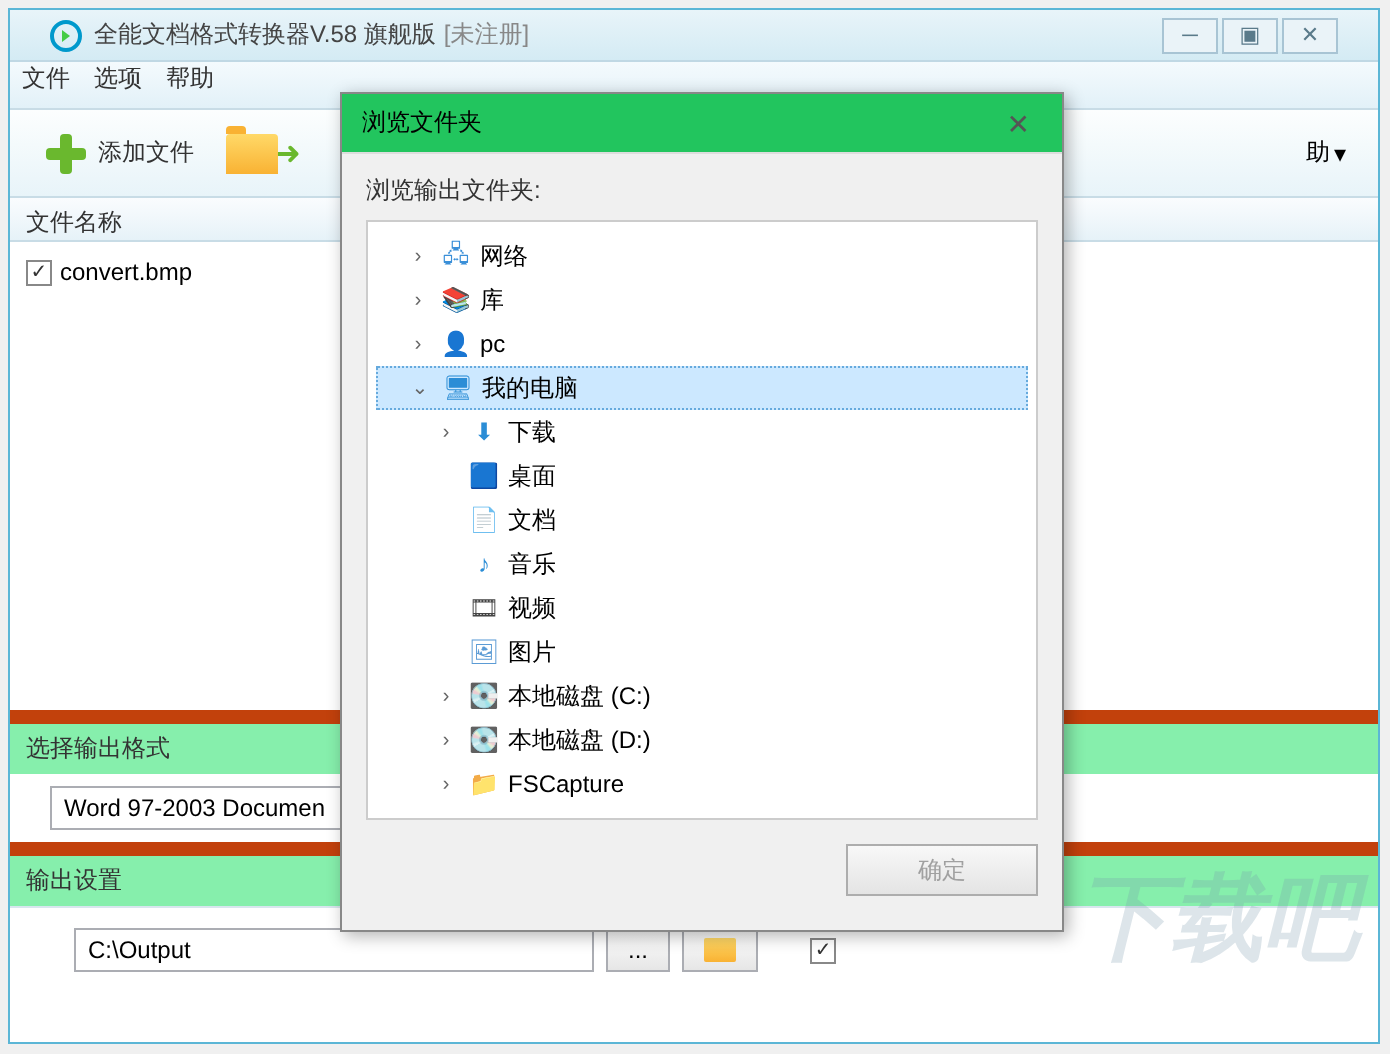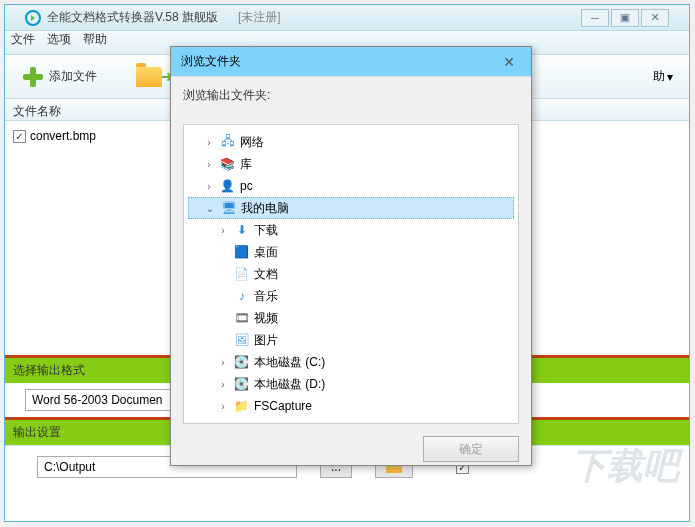--- a/index.html
+++ b/index.html
@@ -2,58 +2,58 @@
 <html><head>
 <meta charset="utf-8">
 <style>
 *{box-sizing:border-box;margin:0;padding:0;font-family:"Microsoft YaHei",Tahoma,sans-serif;font-size:12px}
 body{background:#f0f0f0;width:695px;height:527px;position:relative;overflow:hidden}
 .window{position:absolute;left:4px;top:4px;width:686px;height:518px;background:#fff;border:1px solid #5bb6d6}
 .titlebar{height:26px;background:linear-gradient(#e8f4f9,#d4ebf4);display:flex;align-items:center;padding:0 20px;border-bottom:1px solid #c0d8e4}
 .titlebar .logo{width:16px;height:16px;border:2px solid #0099cc;border-radius:50%;margin-right:6px;display:flex;align-items:center;justify-content:center}
 .titlebar .logo::after{content:"";border-left:4px solid #44cc44;border-top:3px solid transparent;border-bottom:3px solid transparent}
 .titlebar .title{color:#444}
-.titlebar .status{color:#888;margin-left:20px}
+.titlebar .status{color:#888;margin-left:4px}
 .titlebar .winbtns{margin-left:auto;display:flex;gap:2px}
 .winbtn{width:28px;height:18px;border:1px solid #a8c4d4;background:#eaf3f8;display:flex;align-items:center;justify-content:center;color:#5a7a8a;font-size:11px}
 .menubar{height:24px;background:linear-gradient(#f4fafd,#e2f1f8);display:flex;align-items:flex-start;padding:0 6px;gap:12px;border-bottom:1px solid #c8dce6}
 .menubar span{color:#333}
-.toolbar{height:44px;background:linear-gradient(#fcfefe,#e8f4f9);display:flex;align-items:center;padding:0 8px;gap:23px;border-bottom:1px solid #c8dce6}
+.toolbar{height:44px;background:linear-gradient(#fcfefe,#e8f4f9);display:flex;align-items:center;padding:0 8px;gap:0;border-bottom:1px solid #c8dce6}
 .tbtn{display:flex;align-items:center;gap:4px;padding:4px 8px;color:#333}
 .plus-icon{width:24px;height:24px;position:relative}
 .plus-icon::before,.plus-icon::after{content:"";position:absolute;background:#6ab82e;border-radius:2px}
 .plus-icon::before{left:9px;top:2px;width:6px;height:20px}
 .plus-icon::after{left:2px;top:9px;width:20px;height:6px}
 .folder-icon{width:26px;height:20px;background:linear-gradient(#ffd968,#f9b233);border-radius:2px 2px 0 0;position:relative}
 .folder-icon::before{content:"";position:absolute;top:-4px;left:0;width:10px;height:4px;background:#f9b233;border-radius:2px 2px 0 0}
 .arrow-r{color:#6ab82e;font-size:16px;margin-left:-6px}
 .help-drop{margin-left:auto;display:flex;align-items:center;gap:2px;padding:4px 8px}
 .cols{height:22px;background:linear-gradient(#fafcfe,#e6f2f8);border-bottom:1px solid #c8dce6;display:flex;align-items:flex-end;padding:0 8px;color:#333}
 .filelist{height:234px;background:#fff;padding:6px 8px}
 .filerow{display:flex;align-items:center;gap:4px;padding:2px 0}
 .chk{width:13px;height:13px;border:1px solid #888;display:flex;align-items:center;justify-content:center;font-size:10px;color:#333}
-.section-label{padding:4px 8px;background:#84cc16;color:#333;border-top:3px solid #c2410c}
+.section-label{padding:4px 8px;background:#86efac;color:#333;border-top:7px solid #c2410c}
 .format-row{padding:6px 20px}
 .format-sel{border:1px solid #abadb3;background:#fff;padding:3px 6px;width:180px;display:inline-block}
 .output-section{padding:6px 12px;border-top:1px solid #d8e6ee}
 .radio-row{display:flex;align-items:center;gap:4px;padding:3px 6px}
 .radio{width:12px;height:12px;border:1px solid #888;border-radius:50%;display:flex;align-items:center;justify-content:center}
 .radio.on::after{content:"";width:6px;height:6px;background:#333;border-radius:50%}
-.path-row{display:flex;align-items:center;gap:23px;padding:4px 20px}
+.path-row{display:flex;align-items:center;gap:6px;padding:4px 20px}
 .path-input{border:1px solid #abadb3;background:#fff;padding:3px 6px;flex:0 0 260px}
 .smbtn{border:1px solid #abadb3;background:linear-gradient(#fefefe,#e6e6e6);padding:2px 10px;height:22px;display:flex;align-items:center}
 .smfolder{width:16px;height:12px;background:linear-gradient(#ffd968,#f9b233);border-radius:1px}
 .chkopen{display:flex;align-items:center;gap:4px;margin-left:20px}
-.watermark{position:absolute;right:10px;bottom:30px;font-size:36px;color:rgba(120,150,170,0.25);font-weight:bold;font-style:italic;pointer-events:none}
+.watermark{position:absolute;right:10px;bottom:30px;font-size:47px;color:rgba(120,150,170,0.25);font-weight:bold;font-style:italic;pointer-events:none}
 
 
 .dialog{position:absolute;left:170px;top:46px;width:362px;height:420px;background:#f0f0f0;border:1px solid #888;box-shadow:2px 2px 8px rgba(0,0,0,0.3)}
-.dlg-title{height:30px;display:flex;align-items:center;padding:0 10px;background:#7dd3fc;border-bottom:1px solid #ddd}
+.dlg-title{height:30px;display:flex;align-items:center;padding:0 10px;background:#22c55e;border-bottom:1px solid #ddd}
 .dlg-close{margin-left:auto;font-size:14px;color:#555;padding:0 6px}
-.dlg-label{padding:10px 12px 20px;color:#333}
+.dlg-label{padding:10px 12px 6px;color:#333}
 .tree{background:#fff;border:1px solid #ccc;margin:0 12px;height:300px;overflow:hidden;padding:6px 4px}
 .tree-row{display:flex;align-items:center;gap:4px;height:22px;padding:0 2px}
 .tw{display:inline-block;text-align:center;color:#666;width:14px;font-size:10px}
 .ind1{padding-left:14px}.ind2{padding-left:28px}
 .sel{background:#cce8ff;border:1px dotted #66aadd}
 .ic{width:16px;height:14px;display:inline-flex;align-items:center;justify-content:center;font-size:12px}
 .ic-net{color:#3a8fd8}.ic-lib{color:#f4b94a}.ic-pc{color:#6aa84f}.ic-mon{color:#2b8dd6}
 .ic-dl{color:#2b8dd6}.ic-desk{color:#2b8dd6}.ic-doc{color:#888}.ic-mus{color:#2b8dd6}
 .ic-vid{color:#444}.ic-pic{color:#5b9bd5}.ic-drv{color:#888}.ic-fld{color:#f4b94a}
 .dlg-btns{display:flex;justify-content:flex-end;gap:10px;padding:12px}
@@ -98,21 +98,21 @@
   </div>
   <div class="filelist">
     <div class="filerow">
       <div class="chk">✓</div>
       <span>convert.bmp</span>
     </div>
   </div>
   <div class="section-label">选择输出格式</div>
   <div class="format-row">
     <div class="format-sel">
-      <span>Word 56-2003 Documen</span>
+      <span>Word 97-2003 Documen</span>
     </div>
   </div>
   <div class="section-label">输出设置</div>
   <div class="output-section">
     <div class="path-row">
       <div class="path-input">C:\Output</div>
       <div class="smbtn">...</div>
       <div class="smbtn">
           <div class="smfolder"></div>
         </div>

